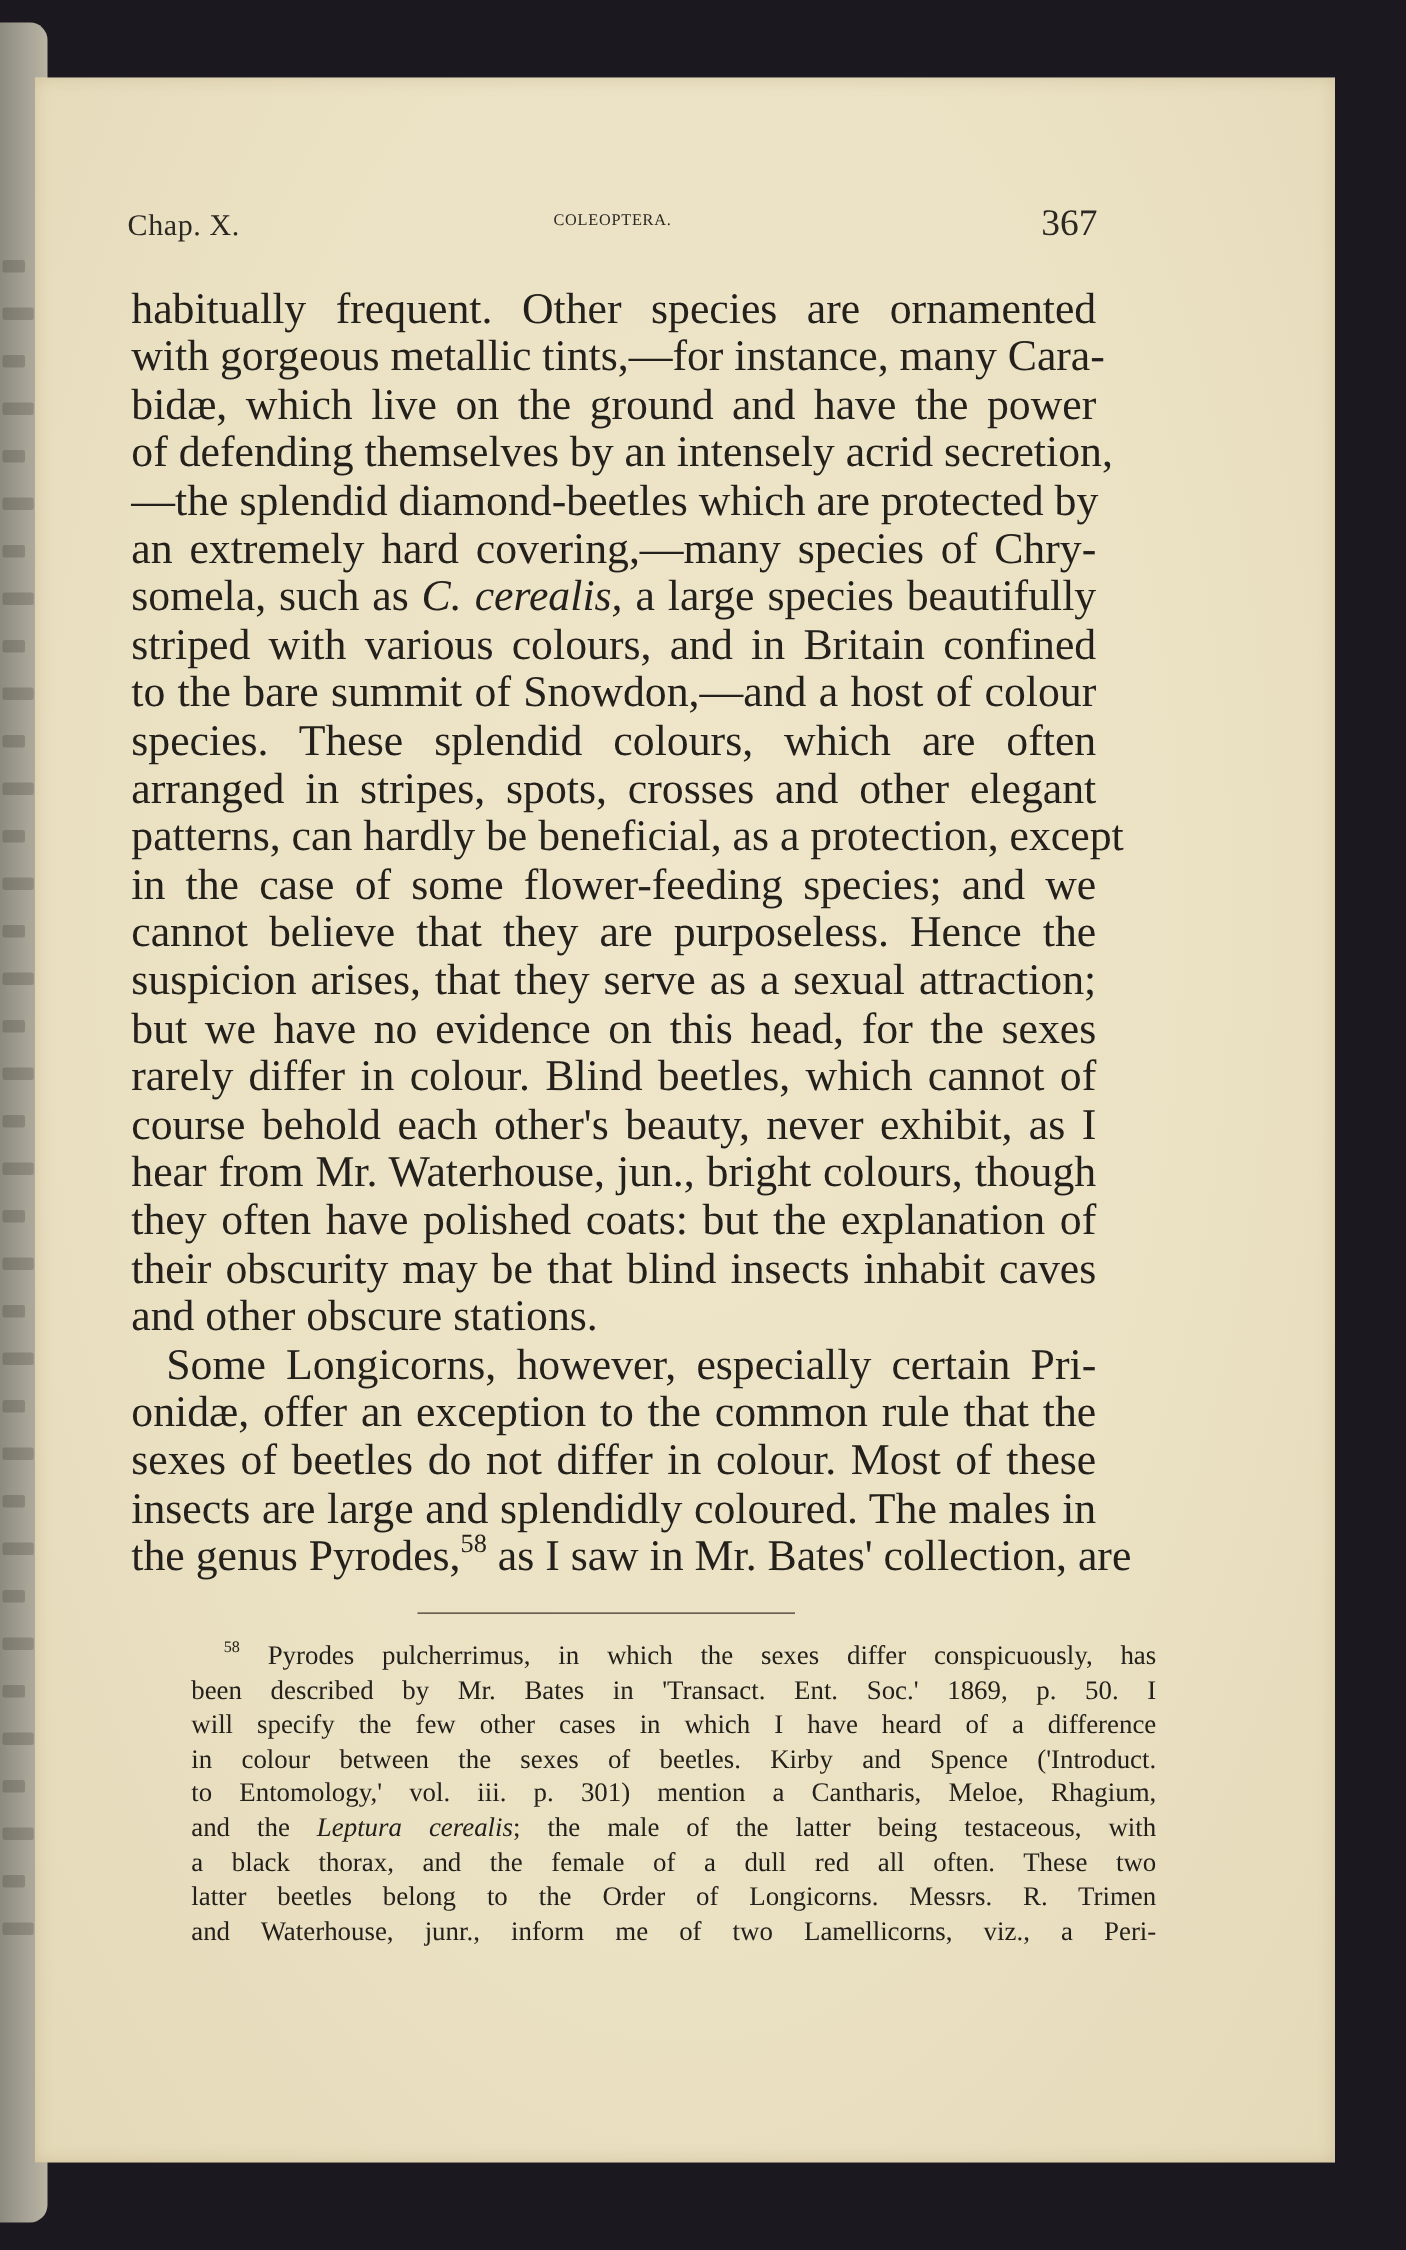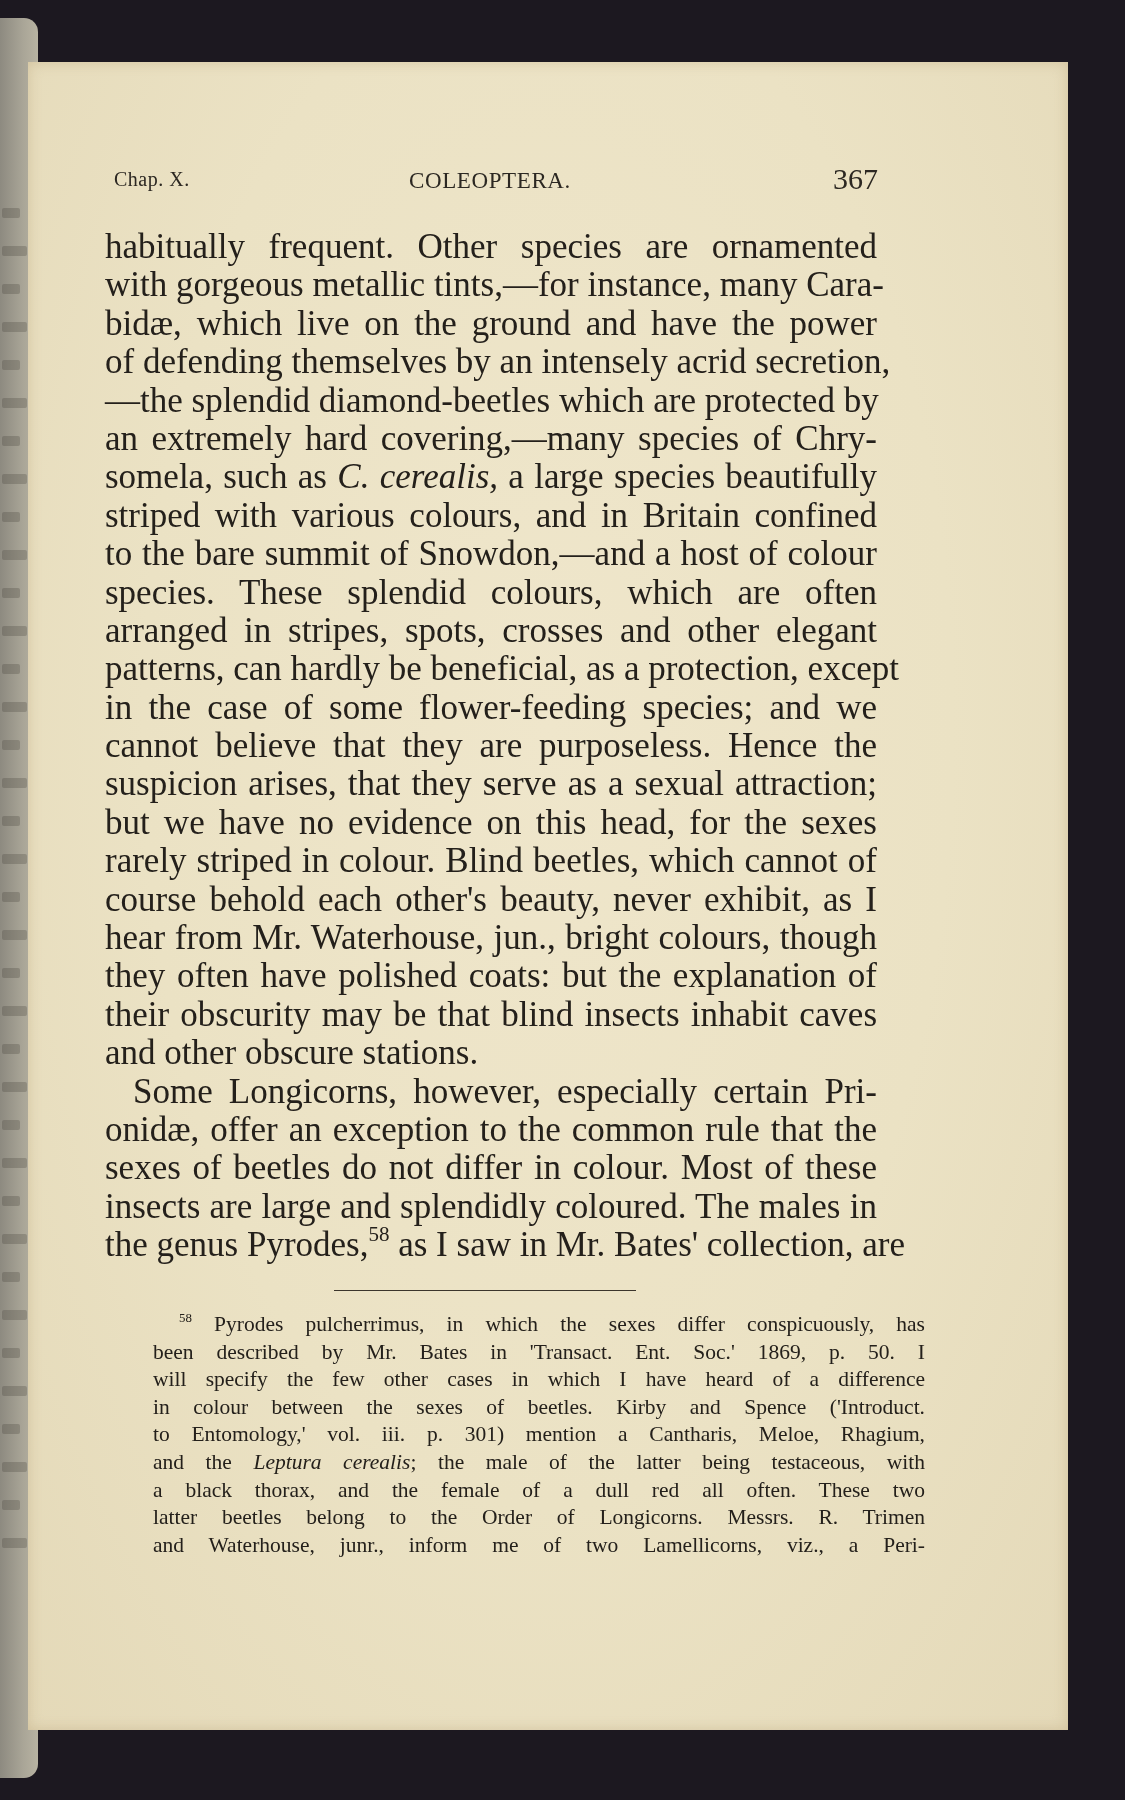--- a/index.html
+++ b/index.html
@@ -19,22 +19,22 @@
   }
   .page {
     position: absolute; left: 28px; top: 62px; width: 1040px; height: 1668px;
     background: radial-gradient(ellipse at 50% 40%, #efe6cb 0%, #ebe2c4 55%, #e4d9b8 100%);
     box-shadow: inset 0 0 14px rgba(150,120,70,0.25);
   }
   .running-head {
     position: absolute; left: 102px; top: 166px; width: 776px; height: 36px;
     color: #2c2822;
   }
-  .rh-chap { position: absolute; left: 12px; top: 2px; font-size: 20px; letter-spacing: 0.5px; }
-  .rh-title { position: absolute; left: 0; right: 0; top: 2px; text-align: center; font-size: 23px; letter-spacing: 0.6px; }
+  .rh-chap { position: absolute; left: 0; top: 2px; font-size: 24px; letter-spacing: 0.5px; }
+  .rh-title { position: absolute; left: 0; right: 0; top: 2px; text-align: center; font-size: 13px; letter-spacing: 0.6px; }
   .rh-page { position: absolute; right: 0; top: -4px; font-size: 30px; }
   .body-text {
     position: absolute; left: 105px; top: 228px; width: 772px;
     color: #24201b; font-size: 35px; line-height: 38.4px;
   }
   .line { display: block; text-align: justify; text-align-last: justify; white-space: nowrap; height: 38.4px; }
   .line.last { text-align-last: left; }
   .line.indent { padding-left: 28px; }
   .footnote-rule {
     position: absolute; left: 334px; top: 1290px; width: 302px; height: 0;
@@ -109,21 +109,21 @@
   <span class="line"><span>somela, such as </span><i>C. cerealis,</i><span> a large species beautifully</span></span>
   <span class="line">striped with various colours, and in Britain confined</span>
   <span class="line">to the bare summit of Snowdon,—and a host of colour</span>
   <span class="line">species.  These splendid colours, which are often</span>
   <span class="line">arranged in stripes, spots, crosses and other elegant</span>
   <span class="line">patterns, can hardly be beneficial, as a protection, except</span>
   <span class="line">in the case of some flower-feeding species; and we</span>
   <span class="line">cannot believe that they are purposeless.  Hence the</span>
   <span class="line">suspicion arises, that they serve as a sexual attraction;</span>
   <span class="line">but we have no evidence on this head, for the sexes</span>
-  <span class="line">rarely striped in colour.  Blind beetles, which cannot of</span>
+  <span class="line">rarely differ in colour.  Blind beetles, which cannot of</span>
   <span class="line">course behold each other's beauty, never exhibit, as I</span>
   <span class="line">hear from Mr. Waterhouse, jun., bright colours, though</span>
   <span class="line">they often have polished coats: but the explanation of</span>
   <span class="line">their obscurity may be that blind insects inhabit caves</span>
   <span class="line last">and other obscure stations.</span>
   <span class="line indent">Some Longicorns, however, especially certain Pri-</span>
   <span class="line">onidæ, offer an exception to the common rule that the</span>
   <span class="line">sexes of beetles do not differ in colour.  Most of these</span>
   <span class="line">insects are large and splendidly coloured.  The males in</span>
   <span class="line"><span>the genus Pyrodes,</span><sup>58</sup><span> as I saw in Mr. Bates' collection, are</span></span>

